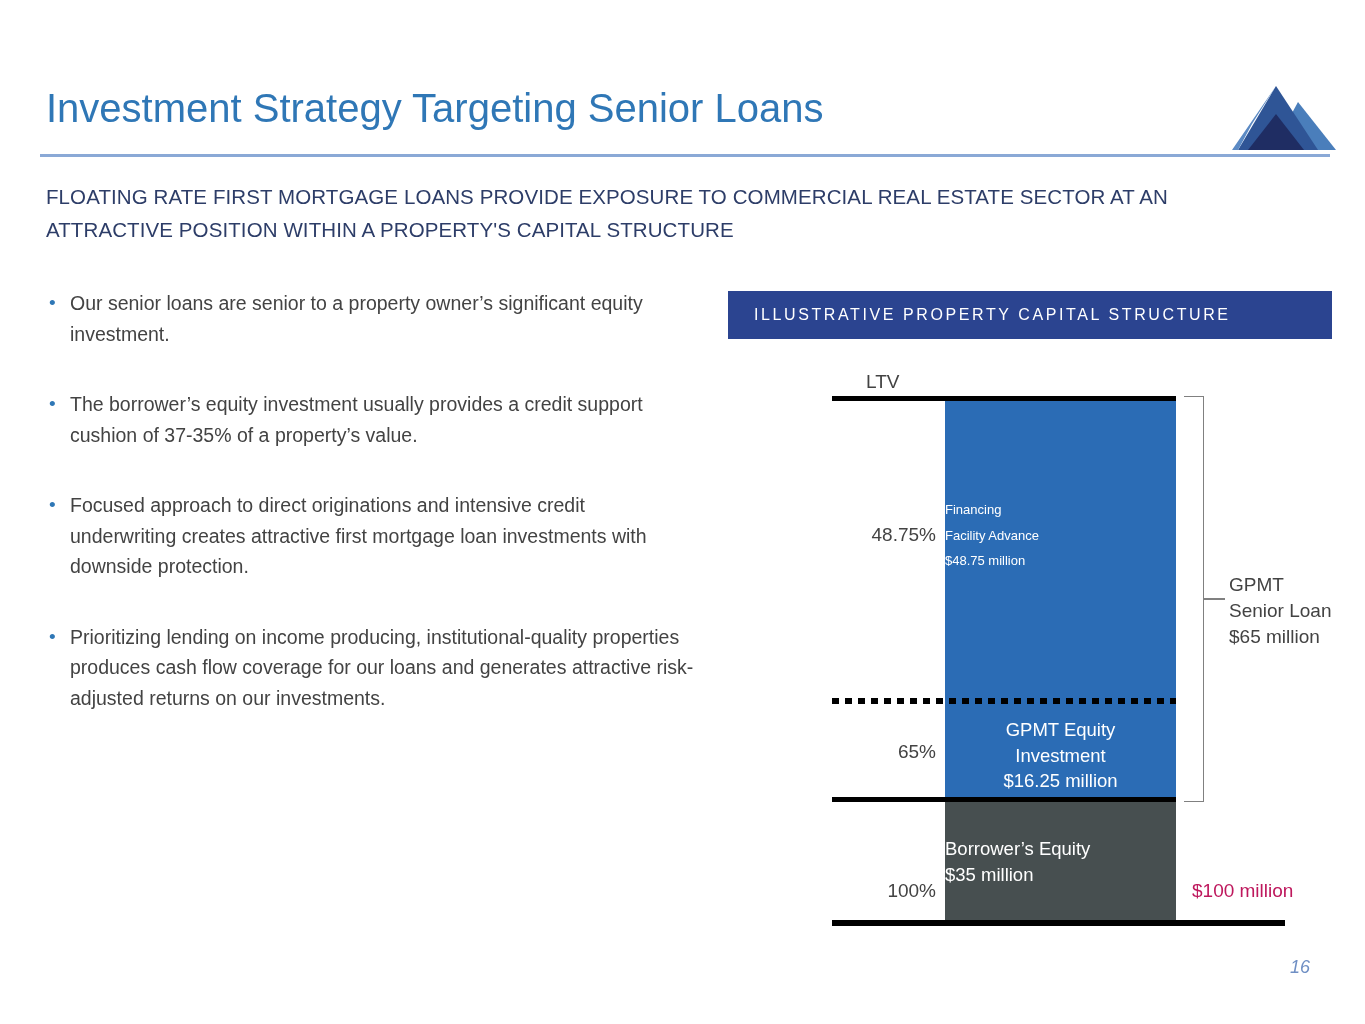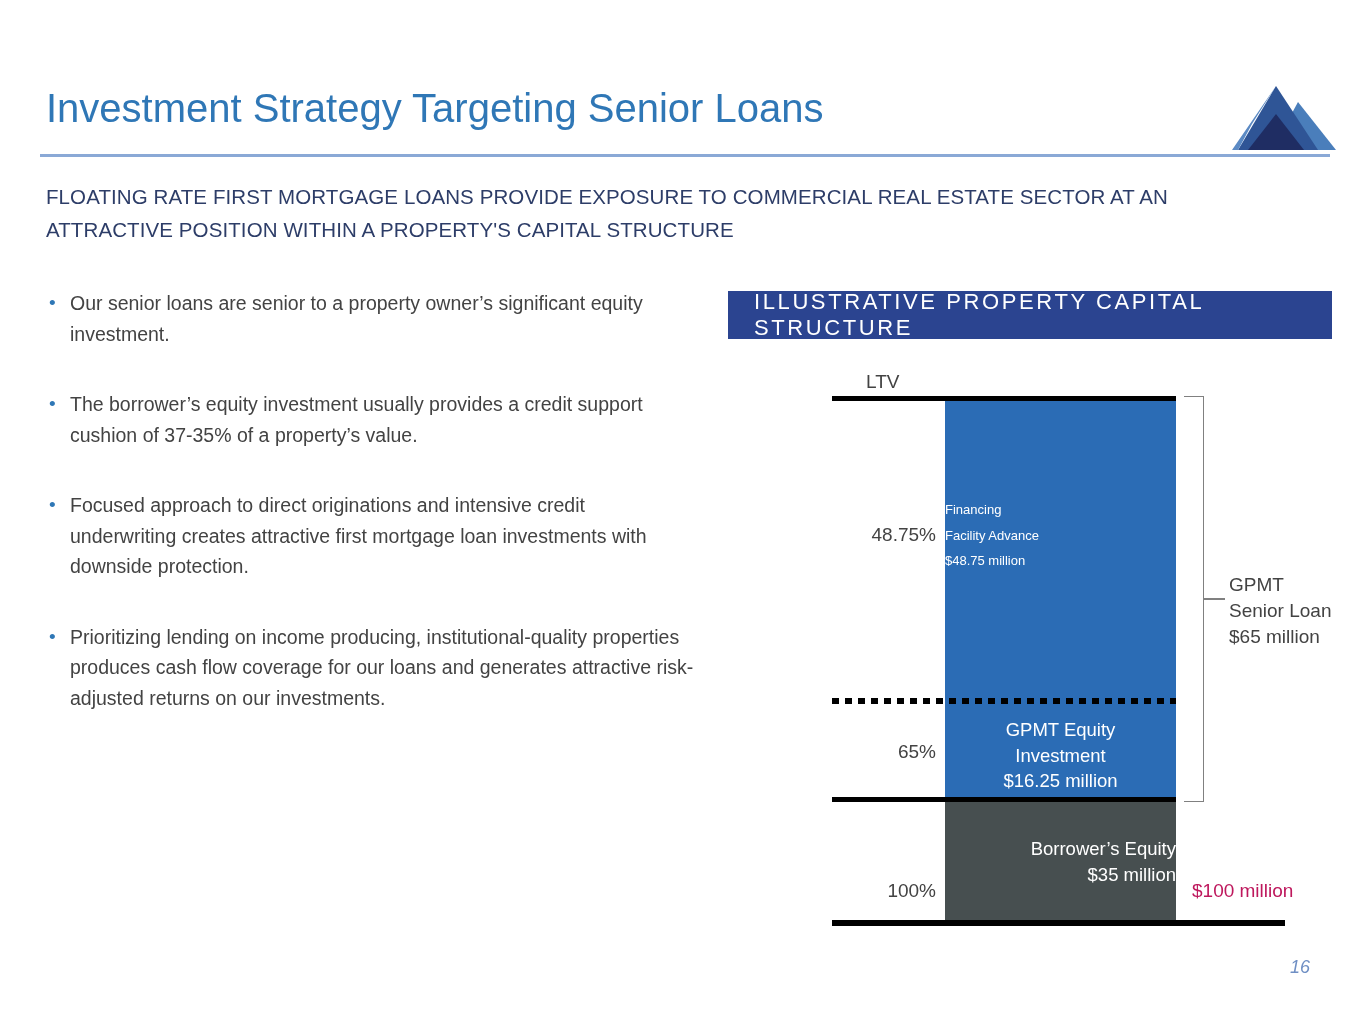--- a/index.html
+++ b/index.html
@@ -87,21 +87,21 @@
 
   
   .chart-banner {
     position: absolute;
     left: 728px;
     top: 291px;
     width: 604px;
     height: 48px;
     background: #2b4490;
     color: #ffffff;
-    font-size: 22px;
+    font-size: 16px;
     letter-spacing: 2.6px;
     display: flex;
     align-items: center;
     padding-left: 26px;
     box-sizing: border-box;
   }
 
   .chart-area {
     position: absolute;
     left: 0;
@@ -163,21 +163,21 @@
     text-align: center;
     color: #ffffff;
     font-size: 18.5px;
     line-height: 25.5px;
   }
   .bar-label-bot {
     position: absolute;
     left: 945px;
     width: 231px;
     top: 836px;
-    text-align: right;
+    text-align: left;
     color: #ffffff;
     font-size: 18.5px;
     line-height: 25.5px;
   }
 
   .rule-black {
     position: absolute;
     background: #000000;
   }
   .rule-top    { left: 832px; top: 396px;  width: 344px; height: 5px; }

